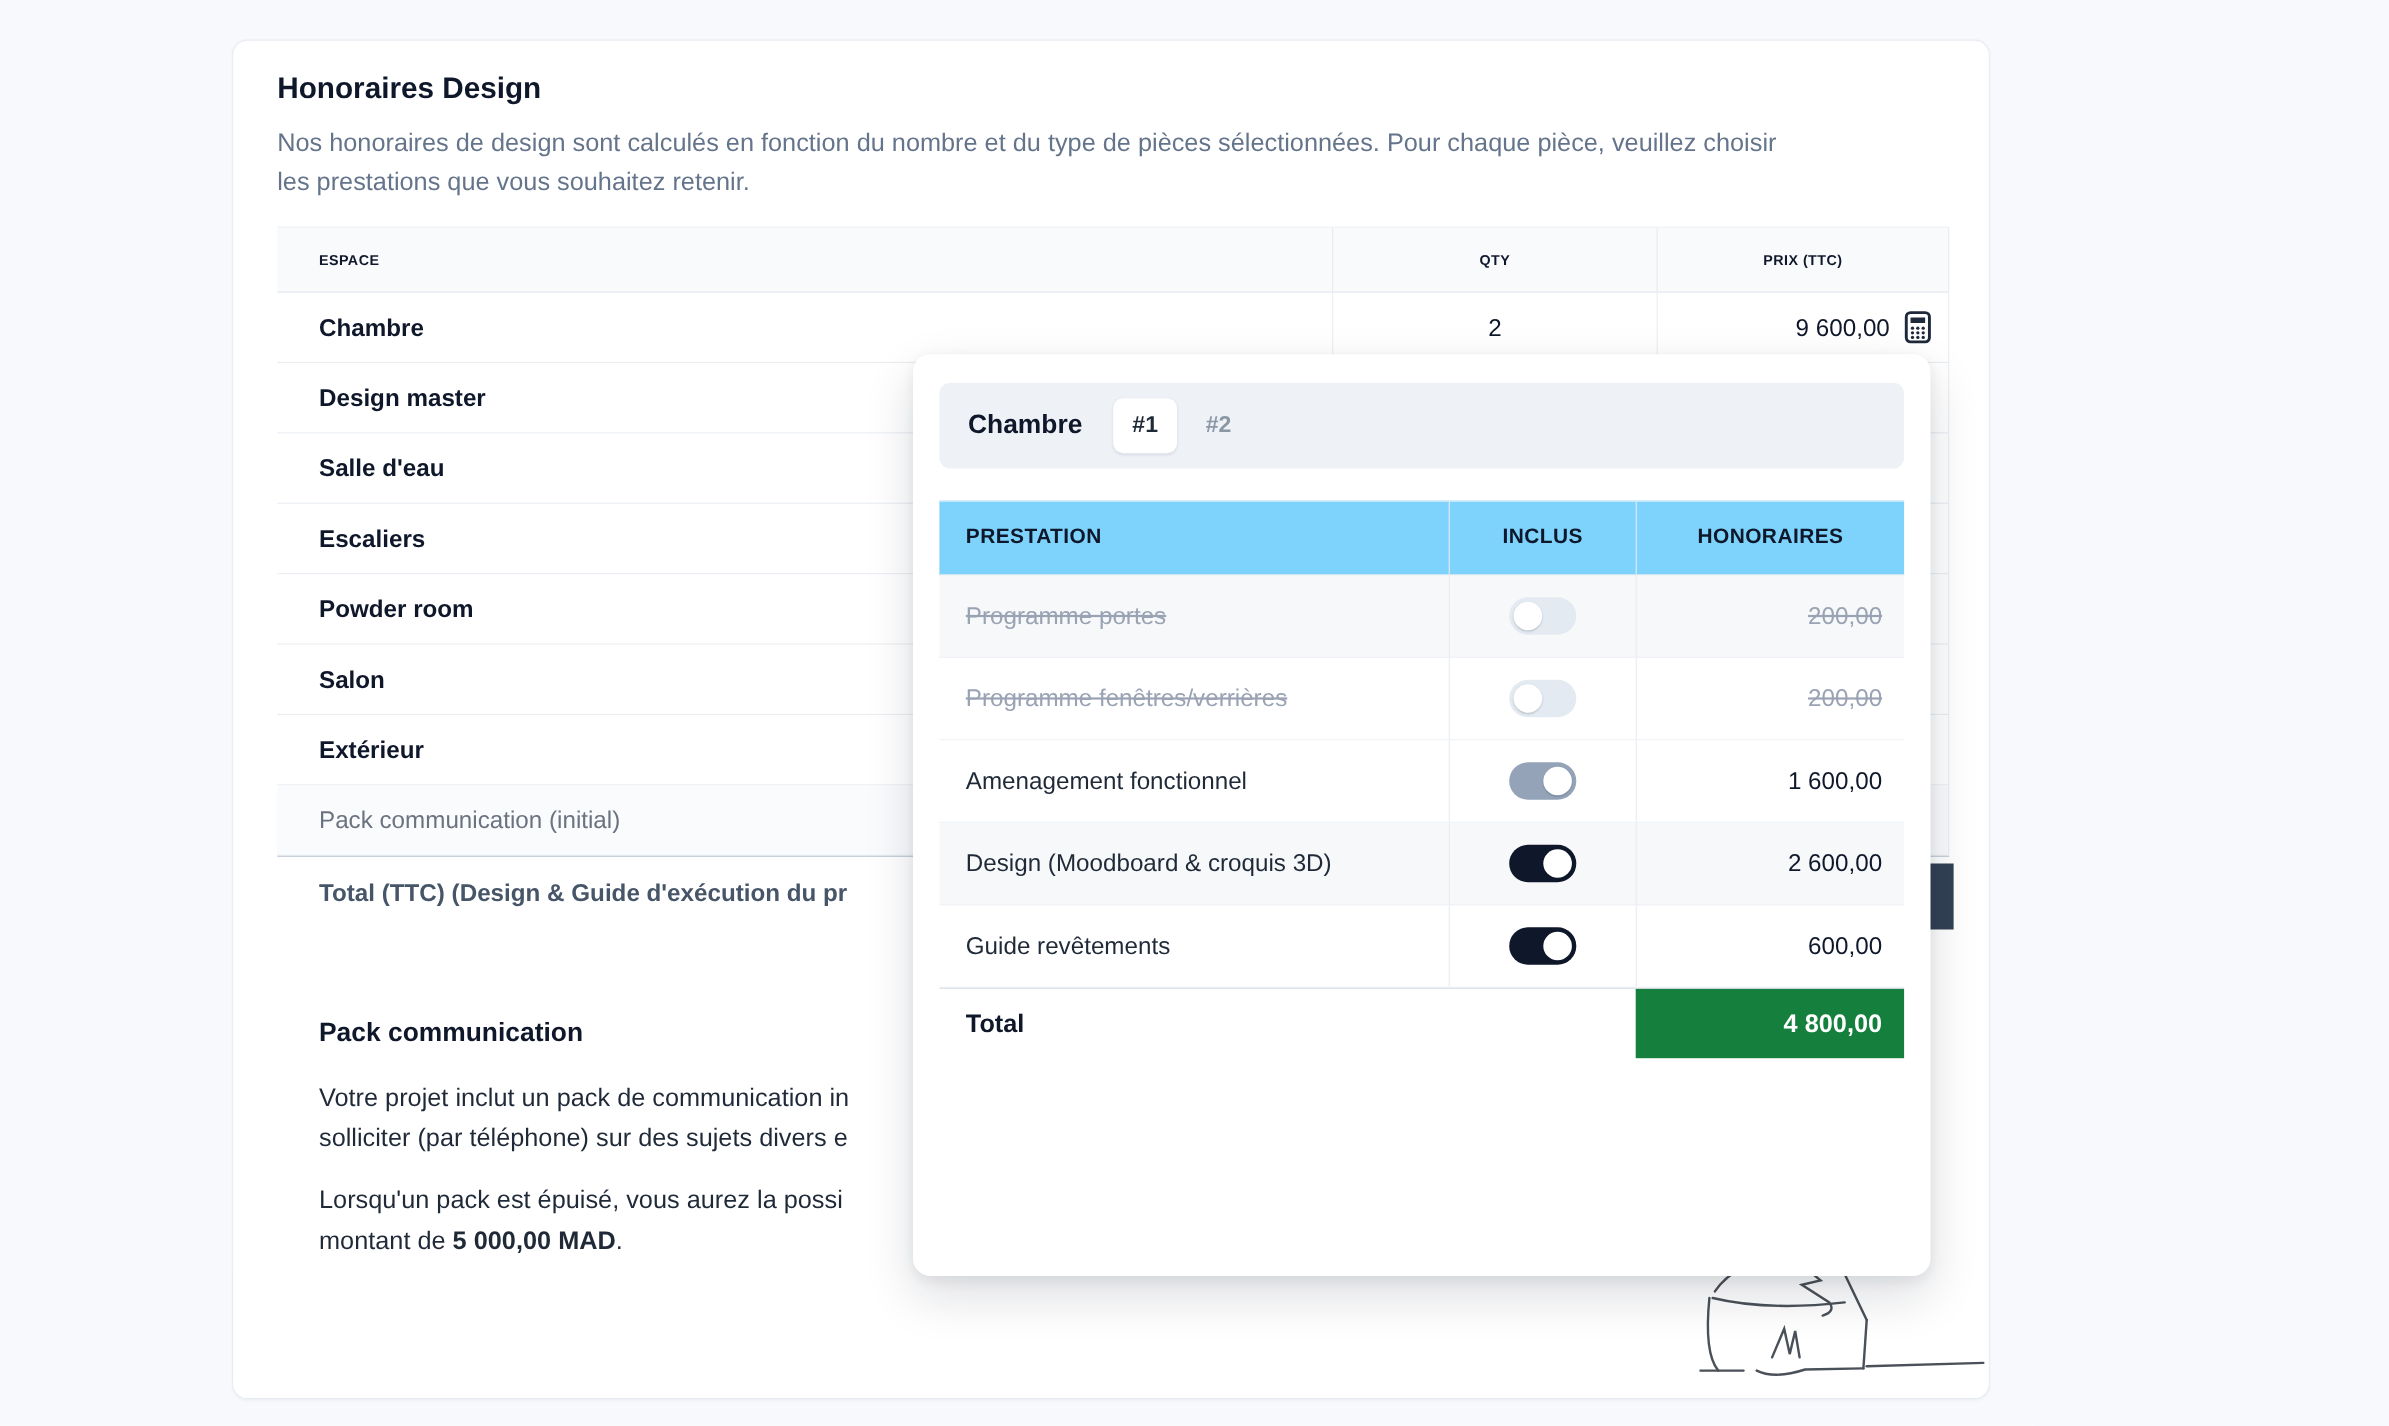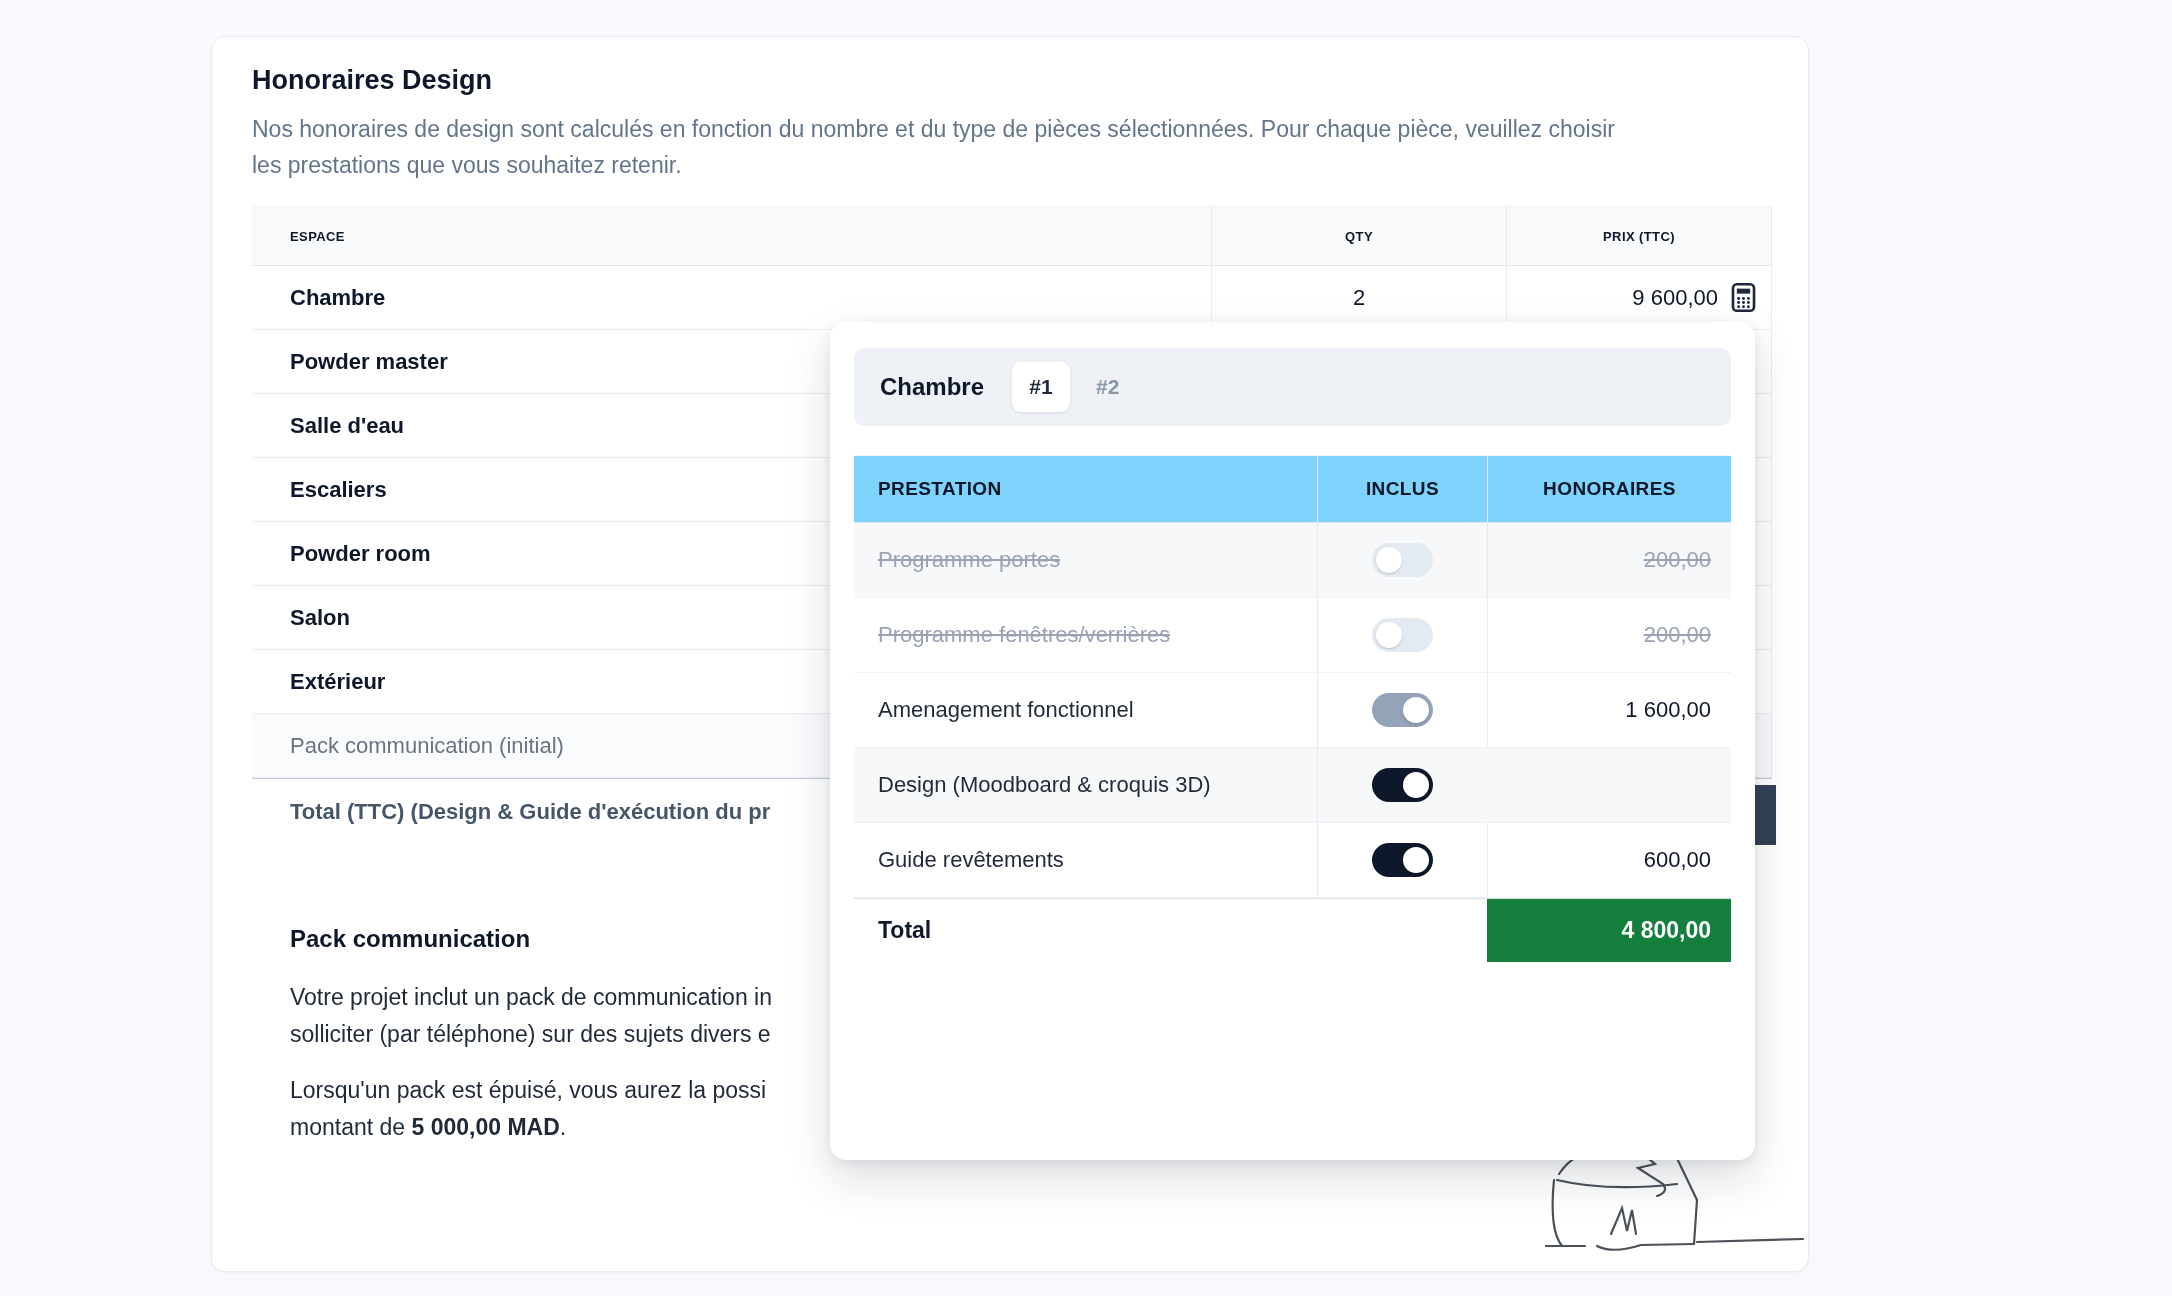--- a/index.html
+++ b/index.html
@@ -151,21 +151,21 @@
               <circle cx="16.4" cy="18.6" r="1.35"></circle>
             <circle cx="7.6" cy="22.4" r="1.35"></circle>
               <circle cx="12" cy="22.4" r="1.35"></circle>
               <circle cx="16.4" cy="22.4" r="1.35"></circle>
           </g>
         </svg>
       </div>
     </div>
 
     <div class="erow">
-      <div class="c-name">Powder master</div>
+      <div class="c-name">Design master</div>
       <div class="c-qty"></div>
         <div class="c-price"></div>
     </div>
     <div class="erow">
       <div class="c-name">Salle d'eau</div>
       <div class="c-qty"></div>
         <div class="c-price"></div>
     </div>
     <div class="erow">
       <div class="c-name">Escaliers</div>
@@ -256,20 +256,21 @@
       <div class="p-inc">
           <div class="toggle t-on-muted"></div>
         </div>
       <div class="p-price">1 600,00</div>
     </div>
     <div class="prow zebra">
       <div class="p-name">Design (Moodboard &amp; croquis 3D)</div>
       <div class="p-inc">
           <div class="toggle t-on"></div>
         </div>
+      <div class="p-price">2 600,00</div>
     </div>
     <div class="prow">
       <div class="p-name">Guide revêtements</div>
       <div class="p-inc">
           <div class="toggle t-on"></div>
         </div>
       <div class="p-price">600,00</div>
     </div>
 
     <div class="ptotal">

